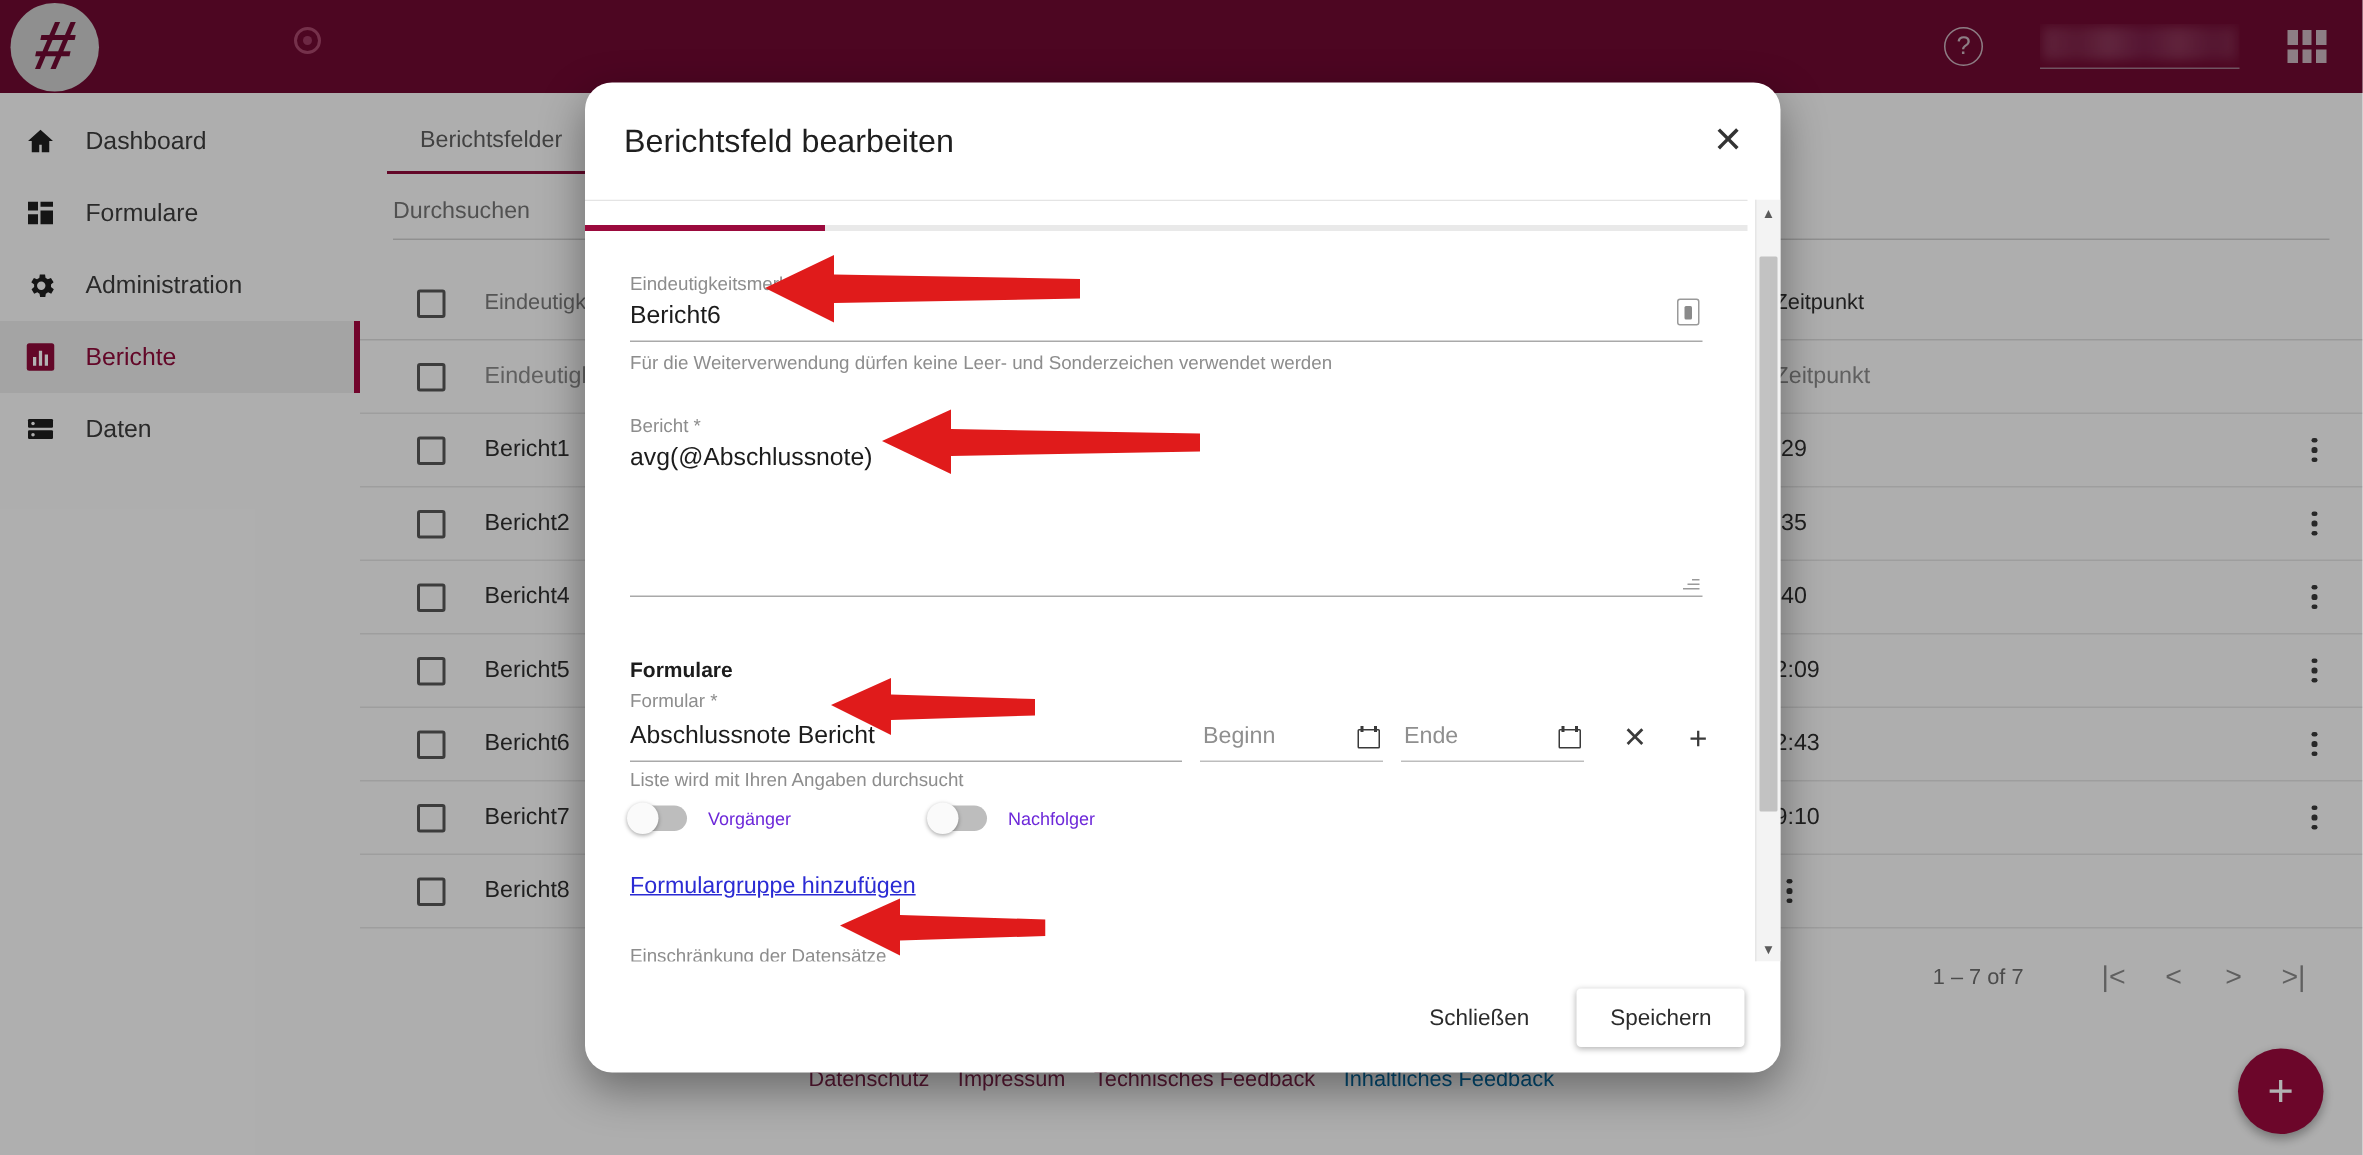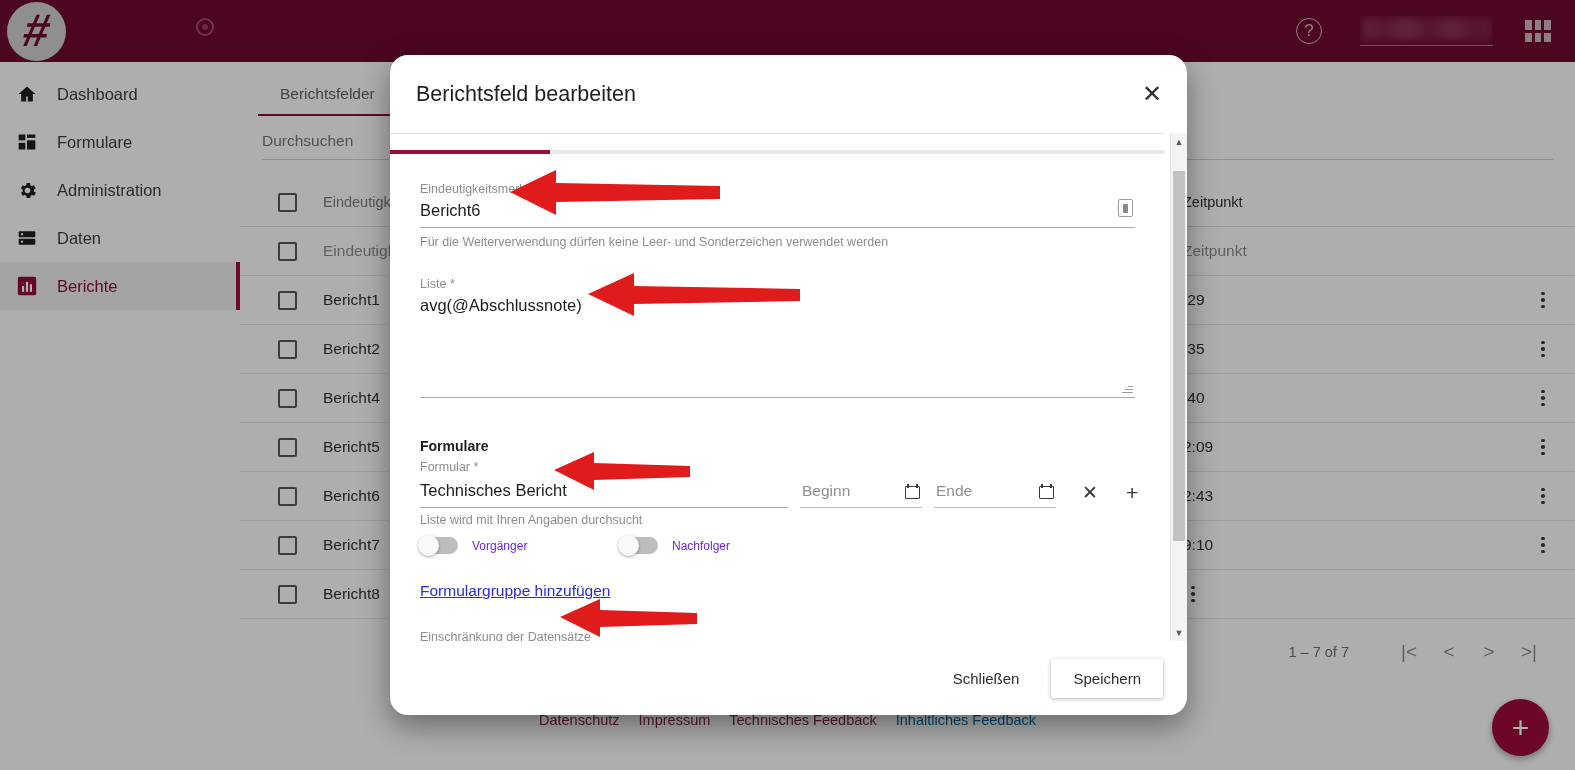--- a/index.html
+++ b/index.html
@@ -318,42 +318,42 @@
       <span>Formulare</span>
     </div>
     <div class="nav-item">
       <span class="nv-ic">
         <svg width="21" height="21" viewBox="0 0 24 24" fill="currentColor">
             <path d="M19.4 13a7.8 7.8 0 0 0 0-2l2-1.6-2-3.4-2.4 1a7.6 7.6 0 0 0-1.7-1l-.4-2.6h-4l-.4 2.6c-.6.2-1.2.6-1.7 1l-2.4-1-2 3.4L6.6 11a7.8 7.8 0 0 0 0 2l-2 1.6 2 3.4 2.4-1c.5.4 1.1.8 1.7 1l.4 2.6h4l.4-2.6c.6-.2 1.2-.6 1.7-1l2.4 1 2-3.4zM12 15.2A3.2 3.2 0 1 1 15.2 12 3.2 3.2 0 0 1 12 15.2z"></path>
           </svg>
       </span>
       <span>Administration</span>
     </div>
+    <div class="nav-item active">
+      <span class="nv-ic">
+        <svg width="20" height="20" viewBox="0 0 24 24">
+            <rect x="1" y="1" width="22" height="22" rx="2" fill="currentColor"></rect>
+            <rect x="6" y="12" width="2.6" height="7" fill="#ffffff"></rect>
+            <rect x="10.7" y="7" width="2.6" height="12" fill="#ffffff"></rect>
+            <rect x="15.4" y="10" width="2.6" height="9" fill="#ffffff"></rect>
+          </svg>
+      </span>
+      <span>Berichte</span>
+    </div>
     <div class="nav-item">
       <span class="nv-ic">
         <svg width="20" height="20" viewBox="0 0 24 24" fill="currentColor">
             <rect x="2" y="4" width="20" height="7" rx="1"></rect>
             <rect x="2" y="13" width="20" height="7" rx="1"></rect>
             <circle cx="6" cy="7.5" r="1.4" fill="#fafafa"></circle>
             <circle cx="6" cy="16.5" r="1.4" fill="#fafafa"></circle>
           </svg>
       </span>
       <span>Daten</span>
     </div>
-    <div class="nav-item active">
-      <span class="nv-ic">
-        <svg width="20" height="20" viewBox="0 0 24 24">
-            <rect x="1" y="1" width="22" height="22" rx="2" fill="currentColor"></rect>
-            <rect x="6" y="12" width="2.6" height="7" fill="#ffffff"></rect>
-            <rect x="10.7" y="7" width="2.6" height="12" fill="#ffffff"></rect>
-            <rect x="15.4" y="10" width="2.6" height="9" fill="#ffffff"></rect>
-          </svg>
-      </span>
-      <span>Berichte</span>
-    </div>
   </nav>
 
   <main class="content">
     <div class="tabs-row">
       <div class="tab active">
         <span>Berichtsfelder</span>
       </div>
     </div>
     <div class="search-row">
       <input class="search-input" value="" placeholder="Durchsuchen" style="">
@@ -486,36 +486,36 @@
         <div class="flabel">Eindeutigkeitsmerkmal *</div>
         <div class="fvalue">
           <span>Bericht6</span>
           <span class="lock-ic">
               <i></i>
             </span>
         </div>
         <div class="fhint">Für die Weiterverwendung dürfen keine Leer- und Sonderzeichen verwendet werden</div>
 
         
-        <div class="flabel">Liste *</div>
+        <div class="flabel">Bericht *</div>
         <div class="formula-area">
           <div class="formula-text">avg(@Abschlussnote)</div>
           <span class="resize-grip">
             <span style="bottom:1px;width:11px"></span>
             <span style="bottom:4px;width:8px"></span>
             <span style="bottom:7px;width:5px"></span>
           </span>
         </div>
 
         
         <div class="sect-title">Formulare</div>
         <div class="flabel" style="margin-top:6px">Formular *</div>
         <div class="form-row">
           <div class="fr-main">
-            <div class="fvalue">Technisches Bericht</div>
+            <div class="fvalue">Abschlussnote Bericht</div>
           </div>
           <div class="date-fld">
             <span class="ph">Beginn</span>
             <span class="cal-ic">
                 <span class="b"></span>
                 <span class="t"></span>
                 <span class="t2"></span>
               </span>
           </div>
           <div class="date-fld">

